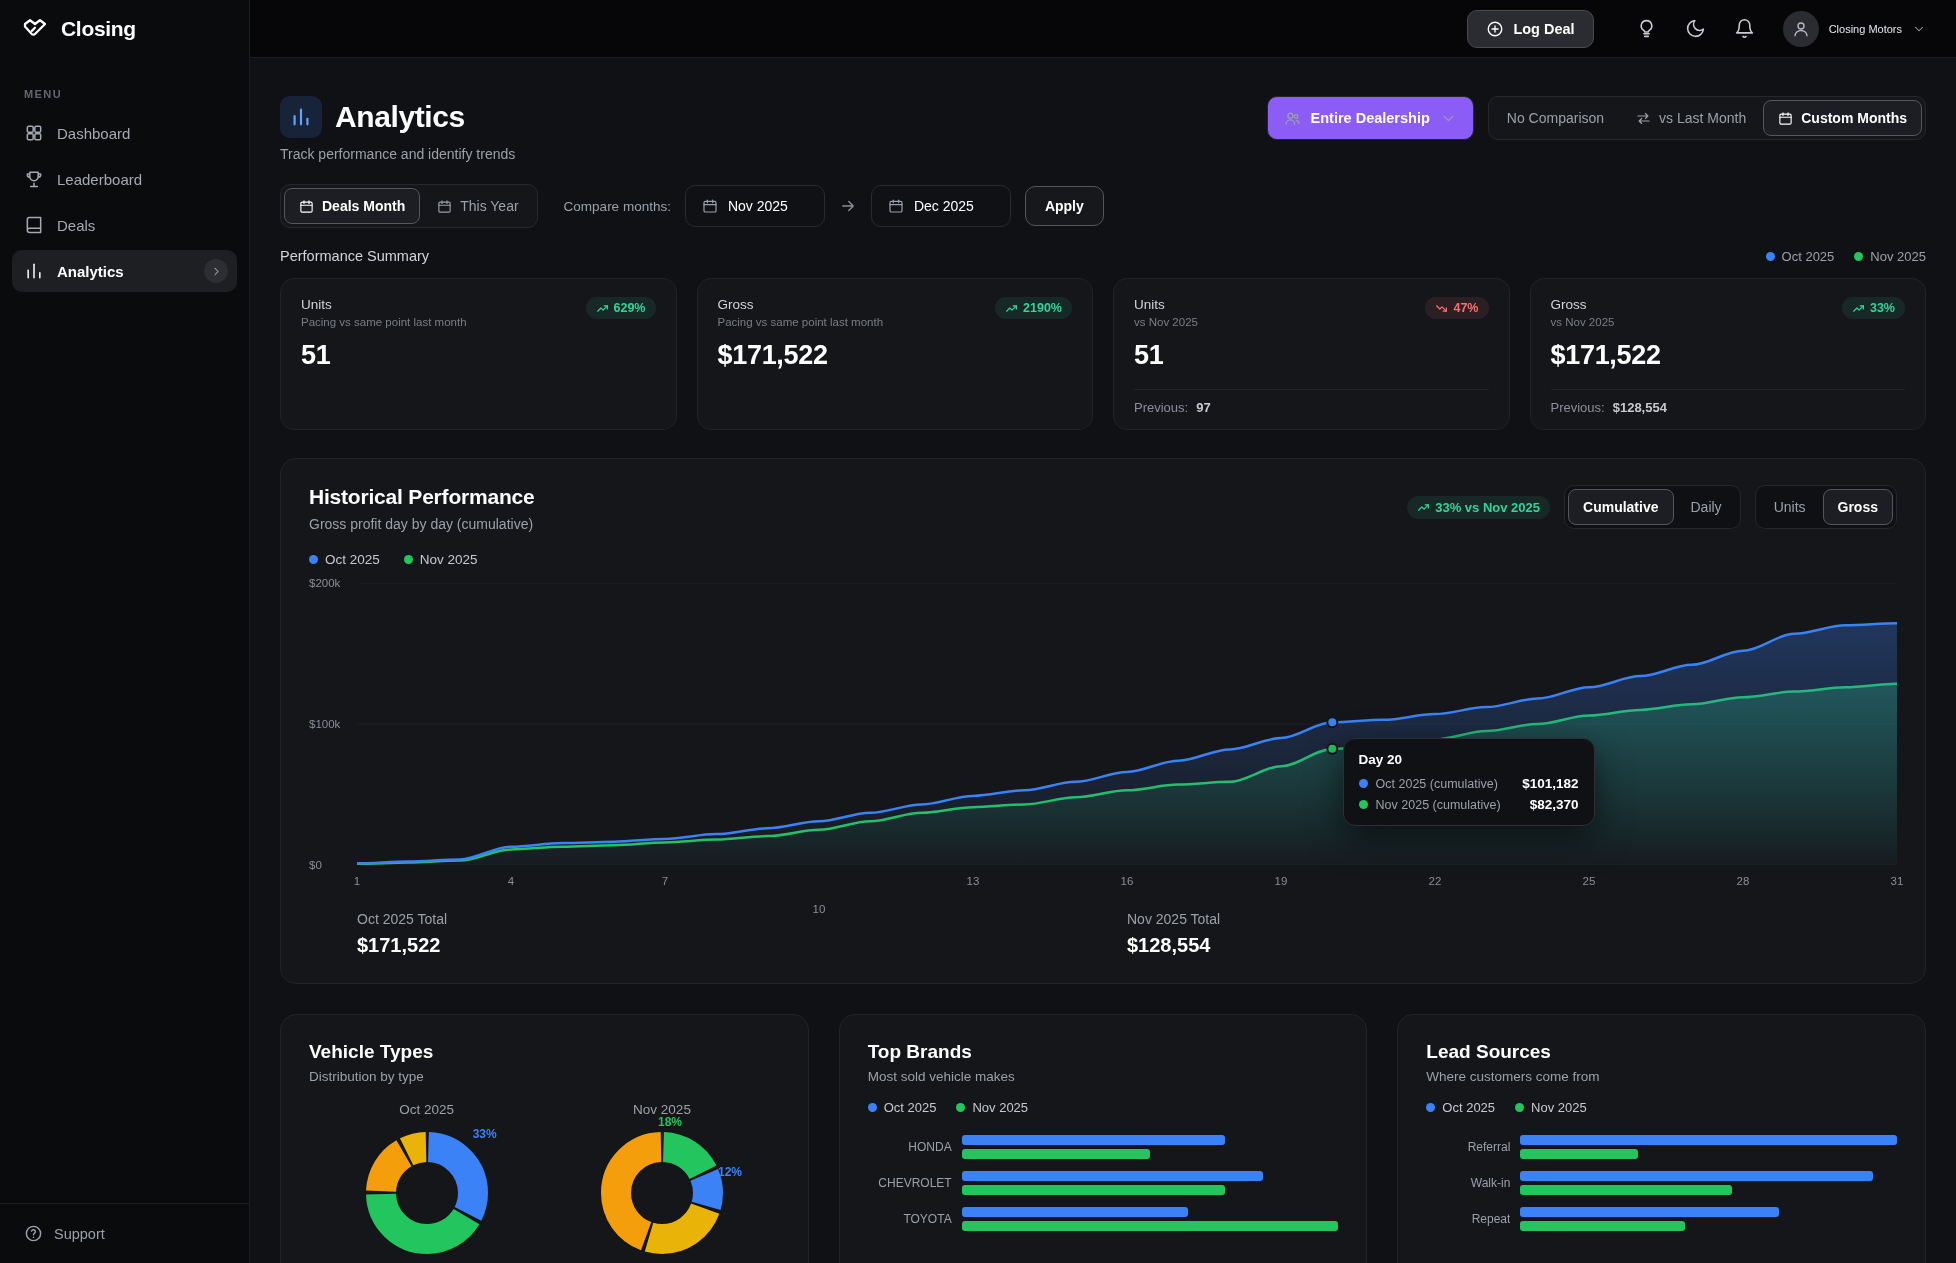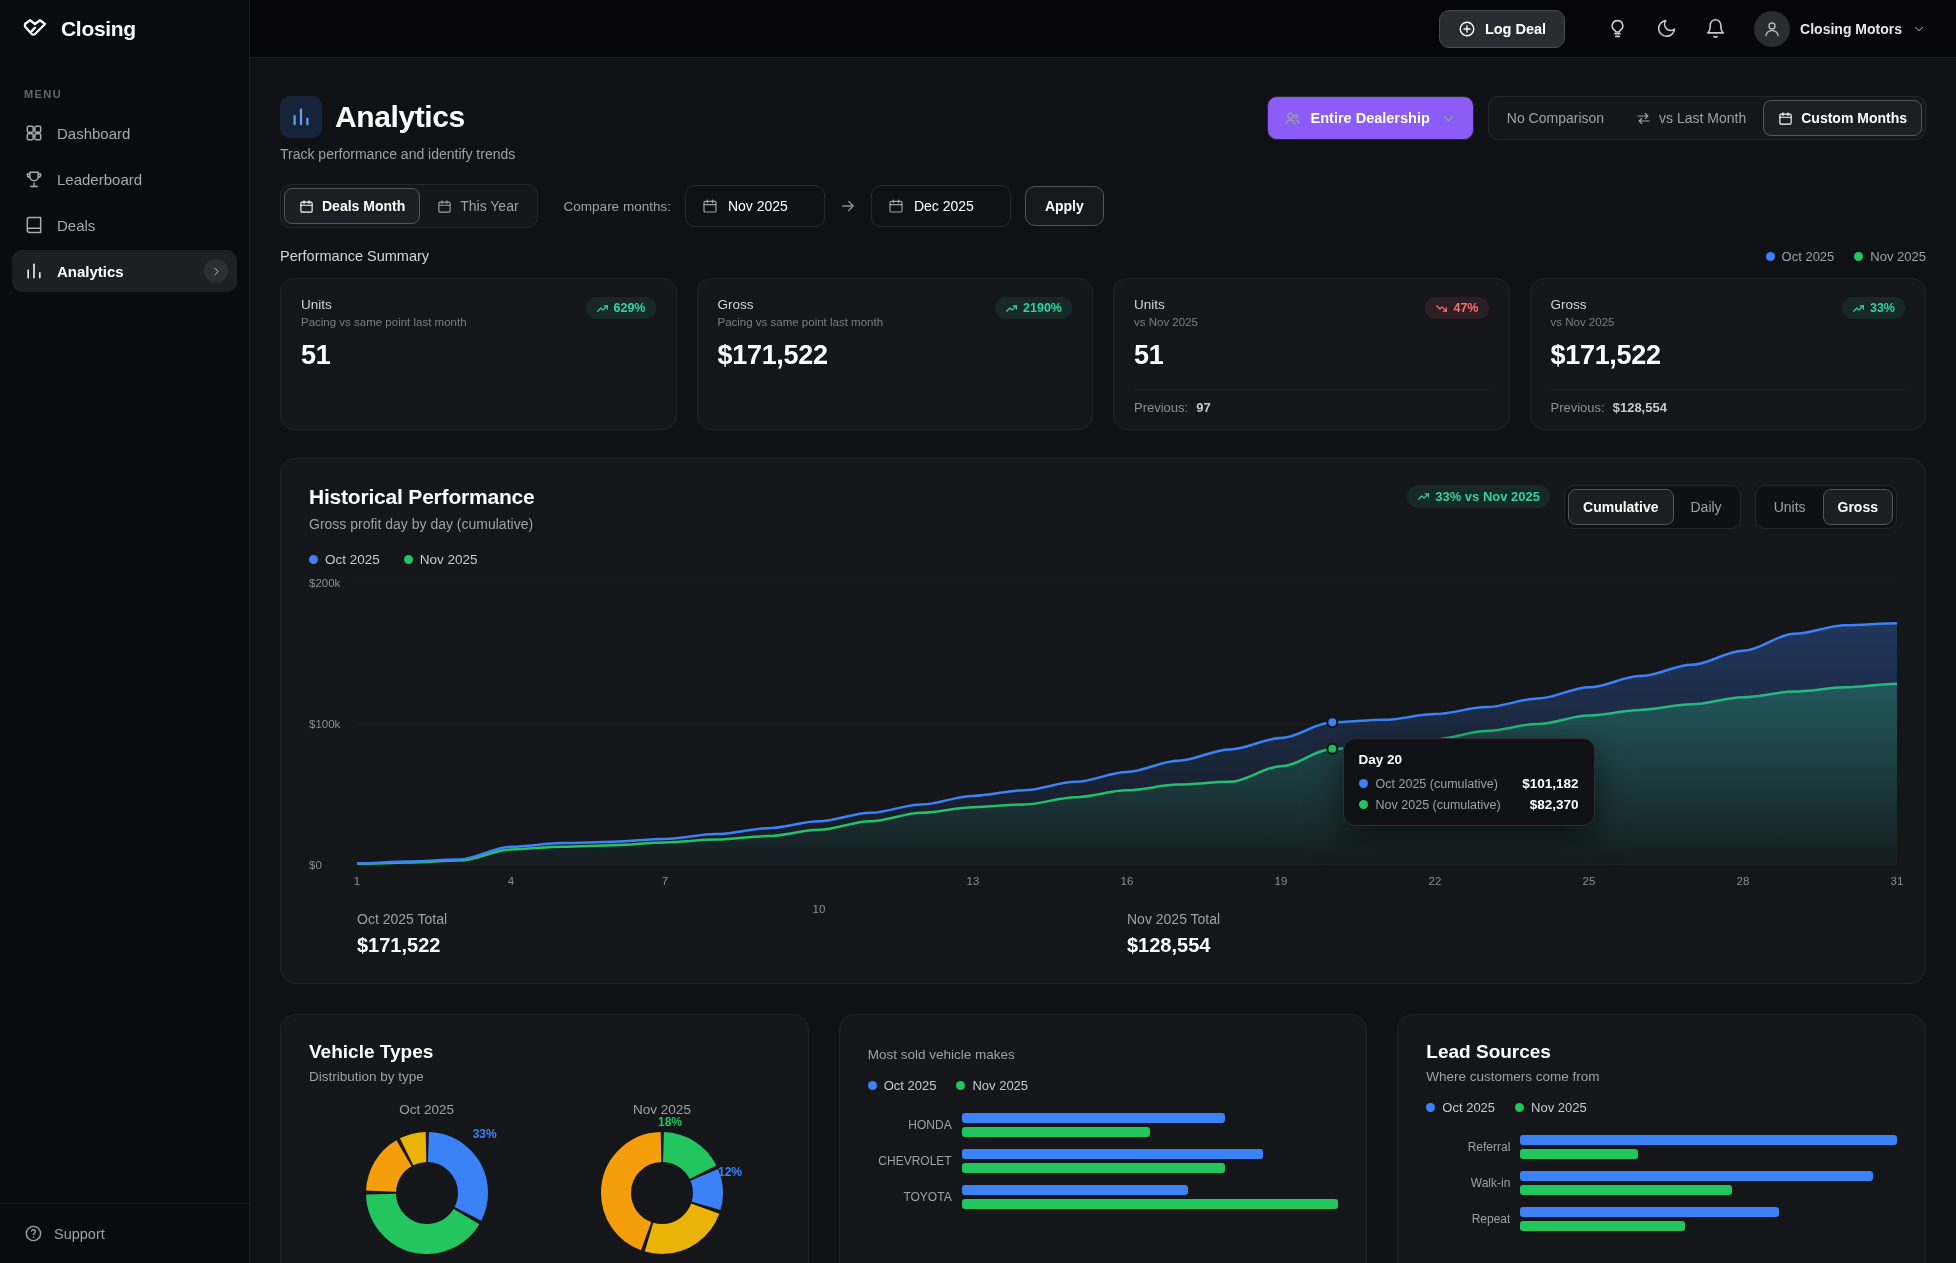--- a/index.html
+++ b/index.html
@@ -27,21 +27,21 @@
   .nav-chevron svg { width:13px; height:13px; }
   .sidebar-footer { position:absolute; bottom:0; left:0; right:0; padding:20px 24px; border-top:1px solid #1b1c1f; display:flex; gap:11px; align-items:center; color:#9ca0a8; font-size:14.5px; cursor:pointer; }
   .sidebar-footer svg { width:19px; height:19px; }
 
   
   .main { flex:1; display:flex; flex-direction:column; min-width:0; }
   .topbar { height:58px; background:#060608; border-bottom:1px solid #1b1c1f; display:flex; align-items:center; justify-content:flex-end; gap:28px; padding:0 30px; }
   .log-deal-btn { display:flex; align-items:center; gap:9px; background:#2b2c31; border:1px solid #4a4b51; color:#fff; font-size:14.5px; font-weight:600; padding:9px 18px; border-radius:10px; cursor:pointer; margin-right:14px; }
   .log-deal-btn svg { width:18px; height:18px; }
   .topbar-icon { width:21px; height:21px; color:#c9ccd3; cursor:pointer; }
-  .account { display:flex; align-items:center; gap:10px; color:#e5e7eb; font-size:14px; cursor:pointer;font-weight:bold; }
+  .account { display:flex; align-items:center; gap:10px; color:#e5e7eb; font-size:11px; cursor:pointer; }
   .avatar { width:36px; height:36px; border-radius:50%; background:#2b2c31; display:flex; align-items:center; justify-content:center; color:#b6b9c0; }
   .avatar svg { width:18px; height:18px; }
   .account .chev svg { width:14px; height:14px; color:#9ca0a8; }
 
   .content { flex:1; overflow:hidden; padding:38px 30px 0; }
 
   
   .page-header { display:flex; justify-content:space-between; align-items:flex-start; }
   .title-row { display:flex; align-items:center; gap:13px; }
   .icon-tile { width:42px; height:42px; border-radius:10px; background:rgba(59,130,246,.16); color:#60a5fa; display:flex; align-items:center; justify-content:center; }
@@ -84,21 +84,21 @@
   .badge.up { color:#34d399; background:rgba(52,211,153,.1); }
   .badge.down { color:#f87171; background:rgba(248,113,113,.1); }
   .kpi-prev { margin-top:auto; border-top:1px solid #222329; padding-top:10px; font-size:13px; color:#8b8e96; display:flex; gap:8px; }
   .kpi-prev-value { color:#c6c9cf; font-weight:600; }
 
   
   .hist-card { margin-top:28px; background:#15161a; border:1px solid #222329; border-radius:16px; padding:26px 28px 26px; }
   .hist-header { display:flex; justify-content:space-between; align-items:flex-start; }
   .hist-title { font-size:21px; font-weight:700; letter-spacing:-0.2px; }
   .hist-subtitle { font-size:14px; color:#9ca0a8; margin-top:7px; }
-  .hist-controls { display:flex; align-items:flex-start; gap:14px; }
+  .hist-controls { display:flex; align-items:center; gap:14px; }
   .hist-controls .badge { font-size:13px; }
   .seg-group.dark { background:#0f1014; }
   .hist-legend { margin-top:20px; display:flex; gap:24px; font-size:13.5px; color:#c6c9cf; }
   .chart-area { margin-top:16px; display:flex; }
   .y-axis { width:48px; position:relative; font-size:11.5px; color:#8b8e96; }
   .y-axis span { position:absolute; left:0; transform:translateY(-50%); }
   .plot { flex:1; position:relative; height:282px; }
   .plot svg { position:absolute; inset:0; width:100%; height:100%; }
   .x-axis { margin-left:48px; position:relative; height:20px; margin-top:10px; font-size:11.5px; color:#8b8e96; }
   .x-axis span { position:absolute; transform:translateX(-50%); }
@@ -567,20 +567,21 @@
                   <circle cx="62" cy="62" r="46" fill="none" stroke="#f59e0b" stroke-width="30" stroke-dasharray="127.06193585861743 289.02652413026095" stroke-dashoffset="-160.46458827164355" transform="rotate(-90 62 62)"></circle>
                 </svg>
               <span class="donut-callout c-green" style="top:-16px; left:58px">18%</span>
               <span class="donut-callout c-blue" style="top:34px; right:-18px">12%</span>
             </div>
           </div>
         </div>
       </div>
 
       <div class="panel">
+        <div class="panel-title">Top Brands</div>
         <div class="panel-sub">Most sold vehicle makes</div>
         <div class="panel-legend">
           <span class="legend-item">
               <span class="dot dot-blue"></span>
               <span>Oct 2025</span>
             </span>
           <span class="legend-item">
               <span class="dot dot-green"></span>
               <span>Nov 2025</span>
             </span>

